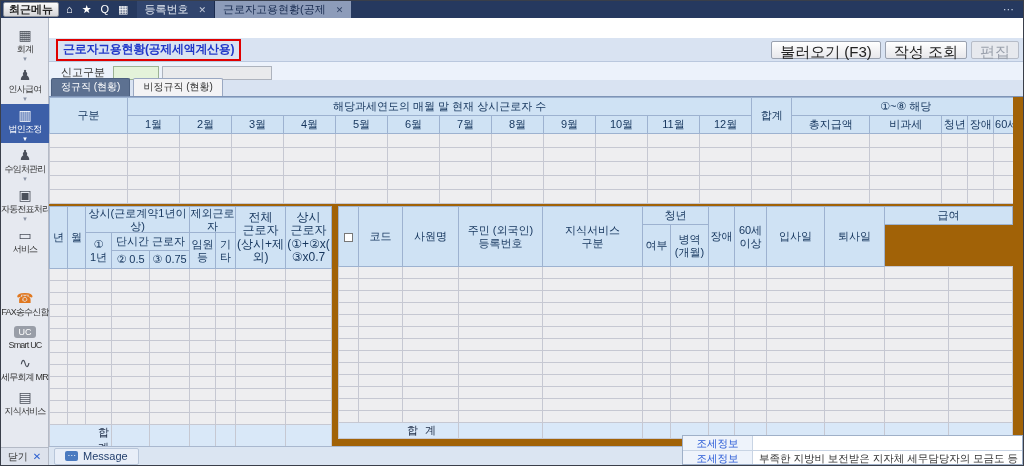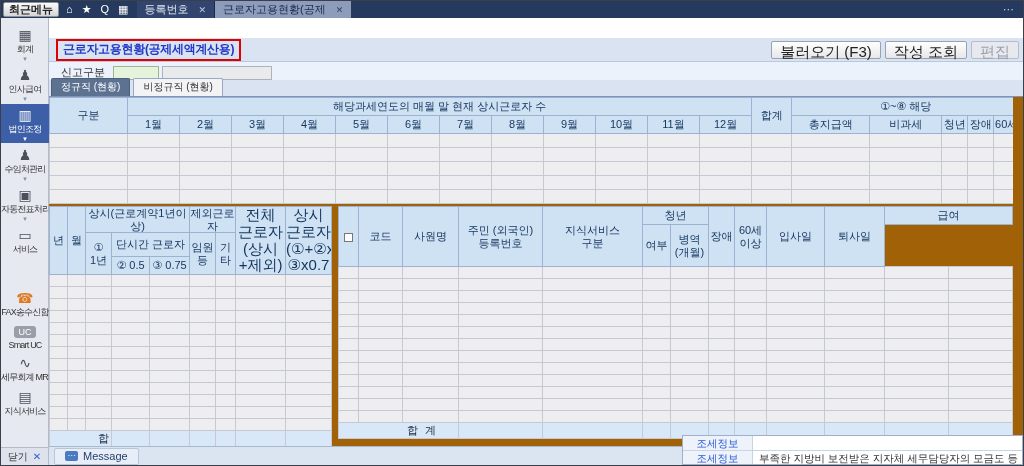--- a/index.html
+++ b/index.html
@@ -59,21 +59,21 @@
           margin-right:3px; font-size:10px; background:#f3f3f5; color:#333; white-space:nowrap; }
   .vtab.act { background:#5d7191; border-color:#4c6080; color:#fff; }
 
   
   .t1wrap { margin-right:10px; overflow:hidden; }
   table.grid { border-collapse:collapse; table-layout:fixed; width:100%; }
   .grid th { background:#cfe2f4; border:1px solid #9db2d0; font-weight:normal; color:#14345c; font-size:11px;
              padding:0; white-space:pre-line; line-height:1.15; text-align:center; overflow:hidden; height:18px; }
   .grid td { background:#eeeef0; border:1px solid #c6c8d2; padding:0; overflow:hidden; height:12px; }
   .grid.t1 td { height:14px; }
-  .grid th.sm { font-size:15px; line-height:1.12; }
+  .grid th.sm { font-size:12px; line-height:1.12; }
   .grid th.h42 { height:42px; }
   .grid tr.total td { background:#d9e8f8; height:13px;padding-left:48px; }
   .grid tr.total td.lbl { text-align:center; color:#1b2a44; font-size:11px; letter-spacing:2px; }
 
   .bottom { display:flex; gap:7px; margin-top:2px; margin-right:10px; align-items:flex-start; }
   .leftcol { width:282px; flex:none; }
   .rightcol { flex:1; }
 
   .hscroll { margin-top:5px; height:11px; background:#f4f4f5; border:1px solid #c6c8d0; display:flex; align-items:center; }
   .hsbtn { width:12px; font-size:9px; color:#555; text-align:center; line-height:9px; cursor:default; }

